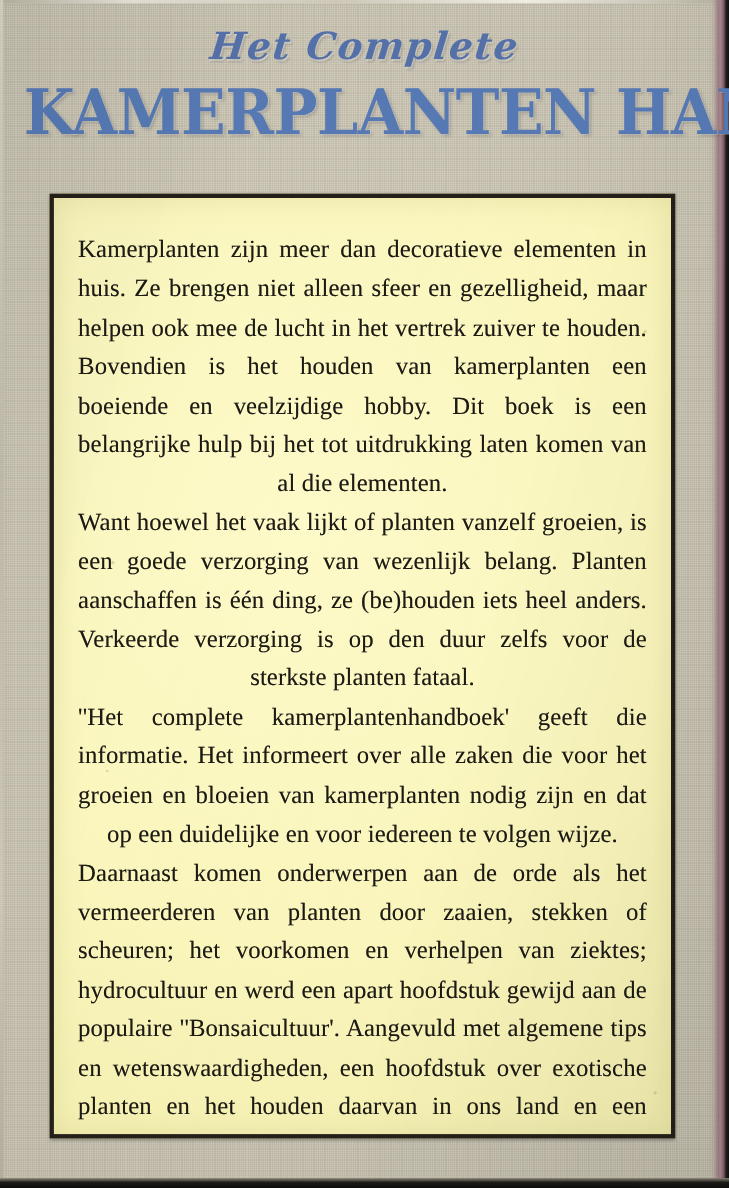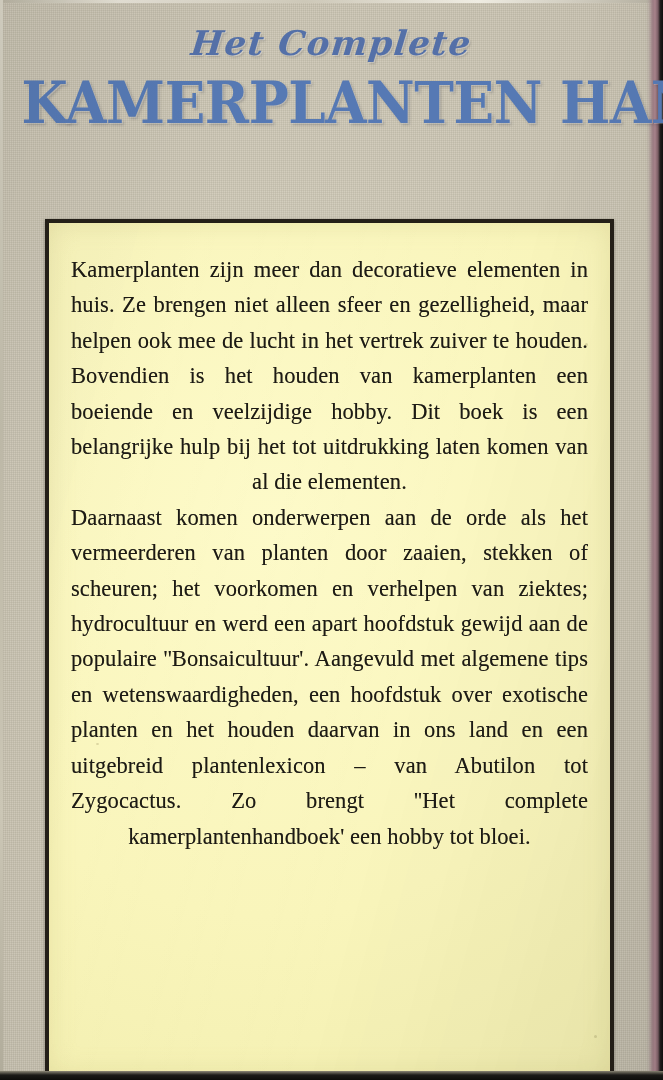--- a/index.html
+++ b/index.html
@@ -125,21 +125,20 @@
     box-sizing: border-box;
     border: 4px solid #241f18;
     background: #fbf7bf;
     background-image:
       radial-gradient(ellipse 115% 80% at 40% 35%,
         #fdfac9 0%, #f9f5bb 58%, #f2eeaf 100%);
     box-shadow:
       inset 0 0 26px rgba(190,180,110,0.28),
       0 1px 3px rgba(0,0,0,0.35);
     overflow: hidden;
-    margin-top: 43px;
   }
 
   .blurb {
     padding: 29px 22px 10px 22px;
     font-family: "Liberation Serif", "DejaVu Serif", serif;
     font-size: 22.5px;
     line-height: 35.4px;
     color: #1c1a14;
     text-align: justify;
     text-align-last: center;
@@ -178,18 +177,20 @@
 
   <div class="panel">
     <span class="speck" style="left:52px;  top:330px; width:3px; height:3px;"></span>
     <span class="speck" style="left:536px; top:120px; width:3px; height:3px;"></span>
     <span class="speck" style="left:520px; top:370px; width:2px; height:2px;"></span>
     <span class="speck" style="left:47px;  top:520px; width:3px; height:2px;"></span>
     <span class="speck" style="left:545px; top:812px; width:3px; height:3px;"></span>
 
     <div class="blurb">
       <p>Kamerplanten zijn meer dan decoratieve elementen in huis. Ze brengen niet alleen sfeer en gezelligheid, maar helpen ook mee de lucht in het vertrek zuiver te houden. Bovendien is het houden van kamerplanten een boeiende en veelzijdige hobby. Dit boek is een belangrijke hulp bij het tot uitdrukking laten komen van al die elementen.</p>
+      <p>Want hoewel het vaak lijkt of planten vanzelf groeien, is een goede verzorging van wezenlijk belang. Planten aanschaffen is één ding, ze (be)houden iets heel anders. Verkeerde verzorging is op den duur zelfs voor de sterkste planten fataal.</p>
+      <p>''Het complete kamerplantenhandboek' geeft die informatie. Het informeert over alle zaken die voor het groeien en bloeien van kamerplanten nodig zijn en dat op een duidelijke en voor iedereen te volgen wijze.</p>
       <p>Daarnaast komen onderwerpen aan de orde als het vermeerderen van planten door zaaien, stekken of scheuren; het voorkomen en verhelpen van ziektes; hydrocultuur en werd een apart hoofdstuk gewijd aan de populaire ''Bonsaicultuur'. Aangevuld met algemene tips en wetenswaardigheden, een hoofdstuk over exotische planten en het houden daarvan in ons land en een uitgebreid plantenlexicon – van Abutilon tot Zygocactus. Zo brengt ''Het complete kamerplantenhandboek' een hobby tot bloei.</p>
     </div>
   </div>
 
   <div class="edge-bottom"></div>
 </div>
 
 </body></html>

